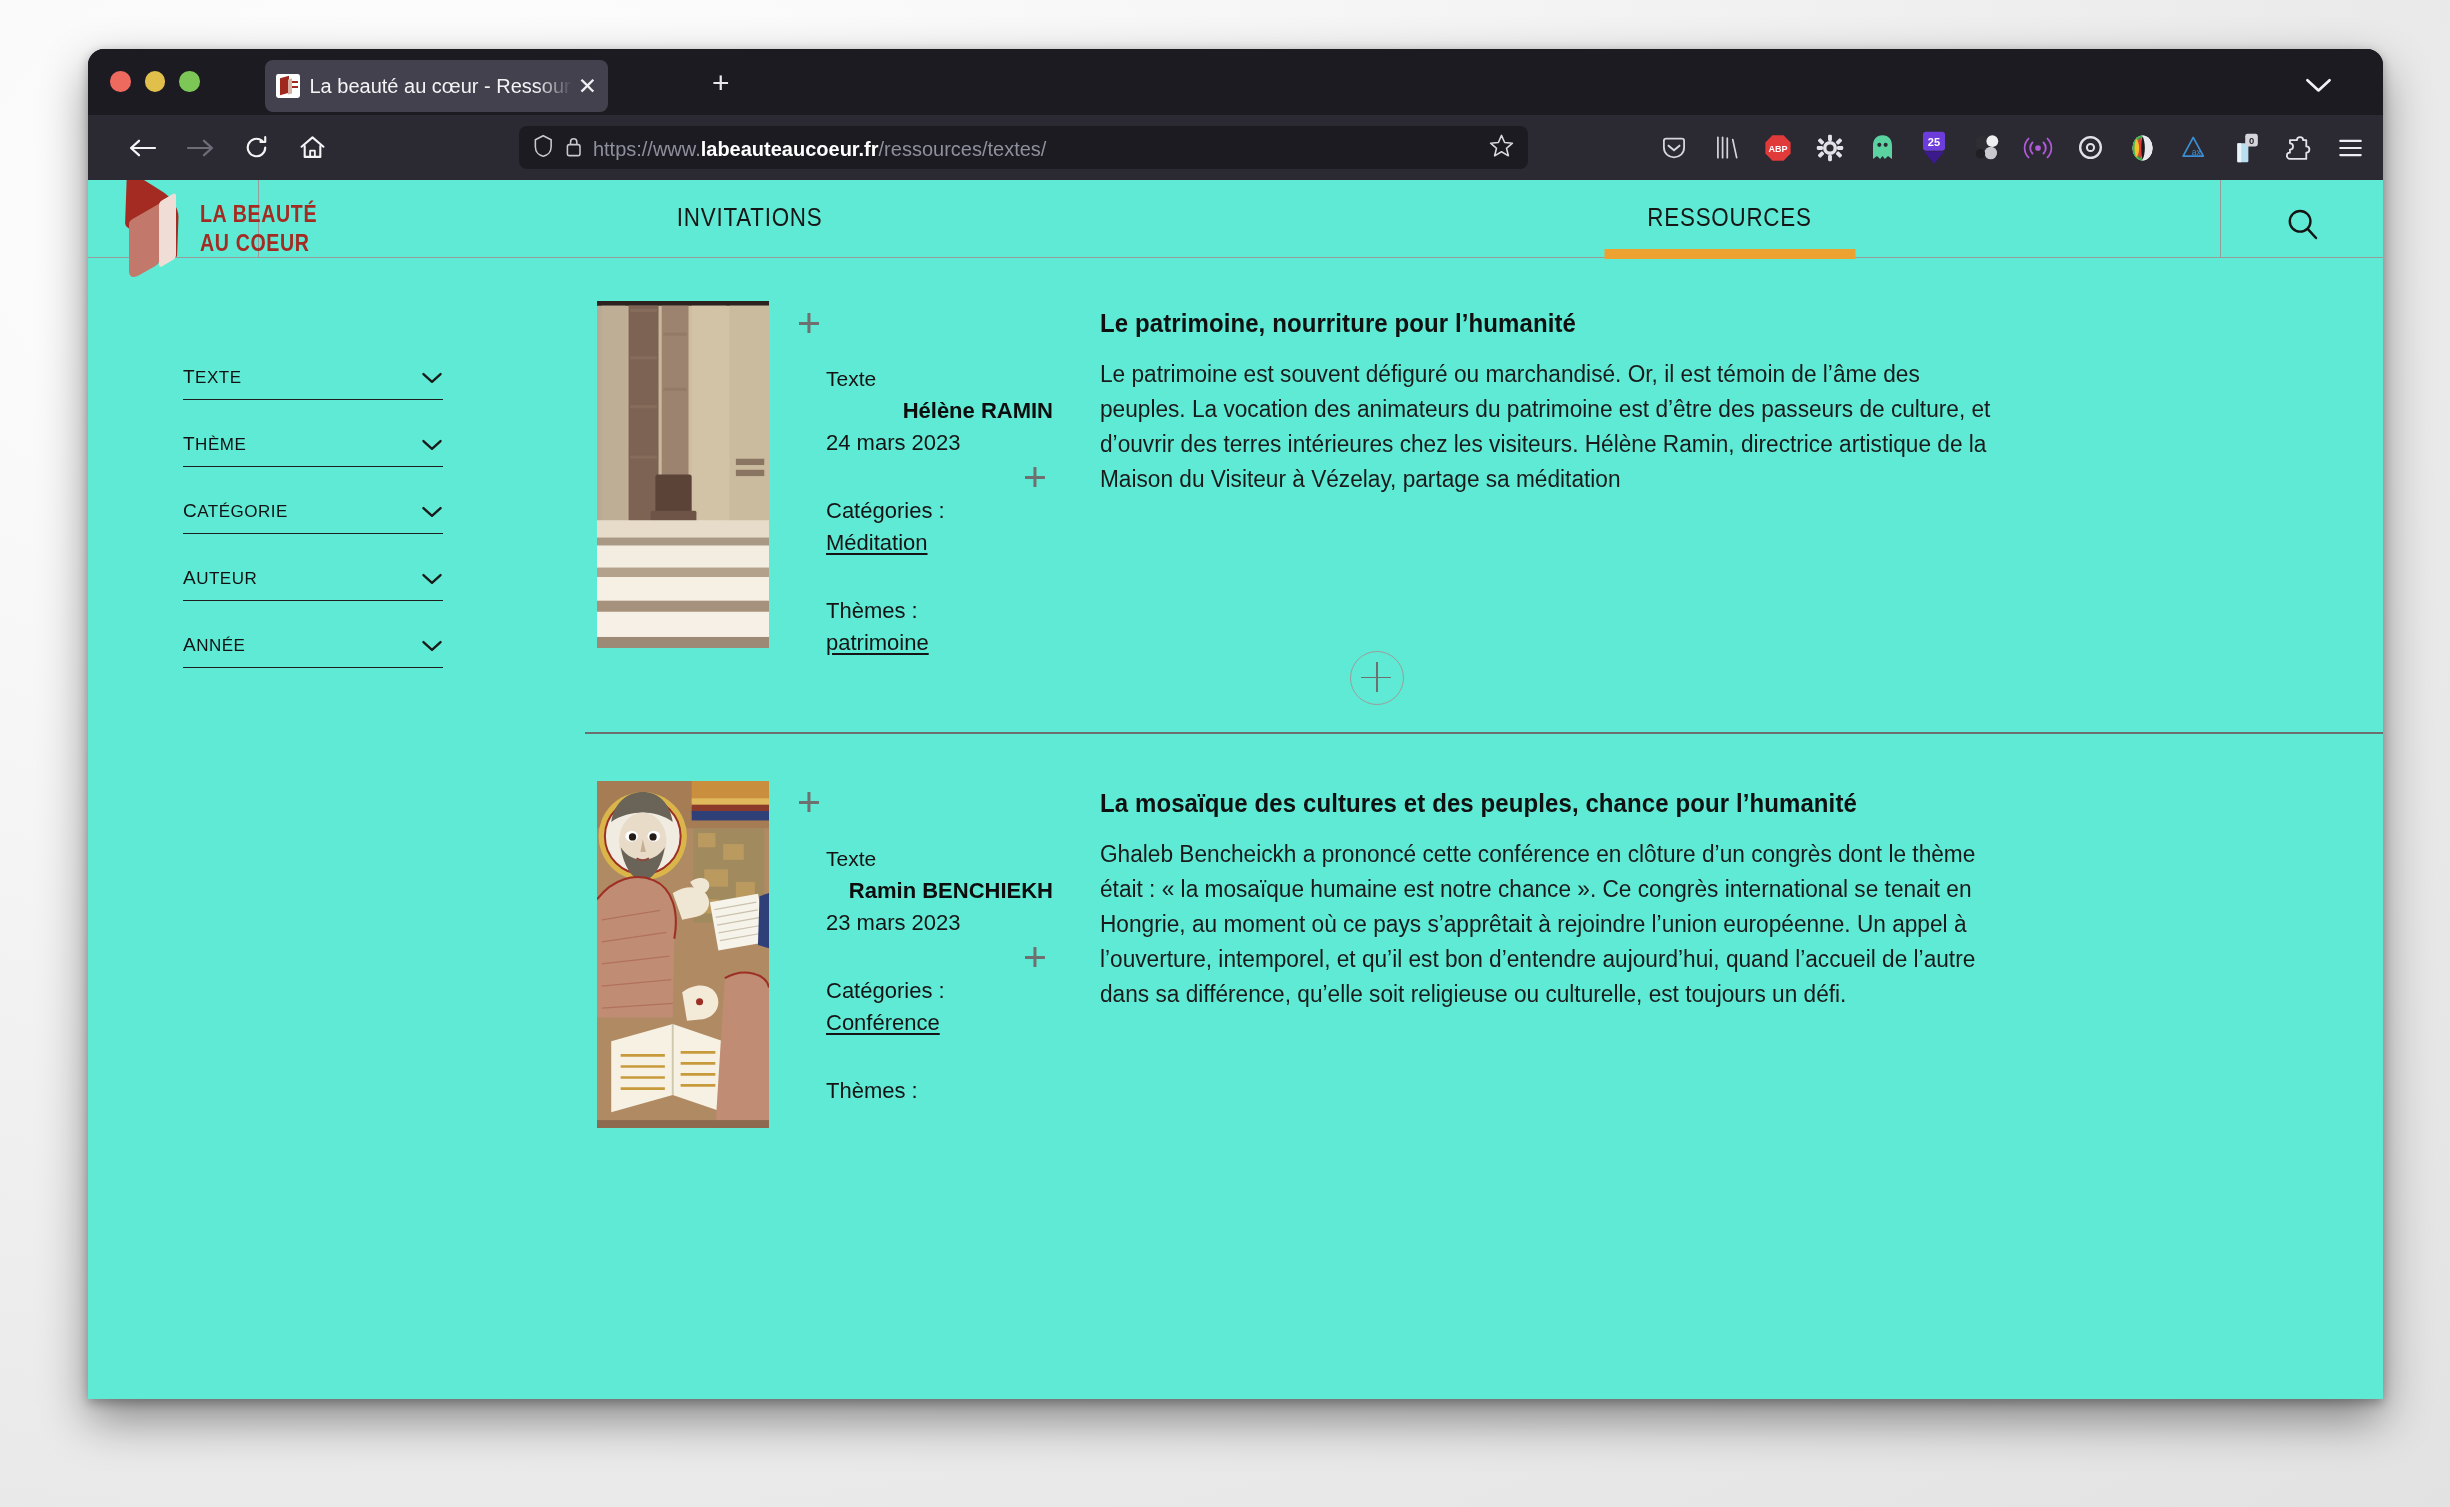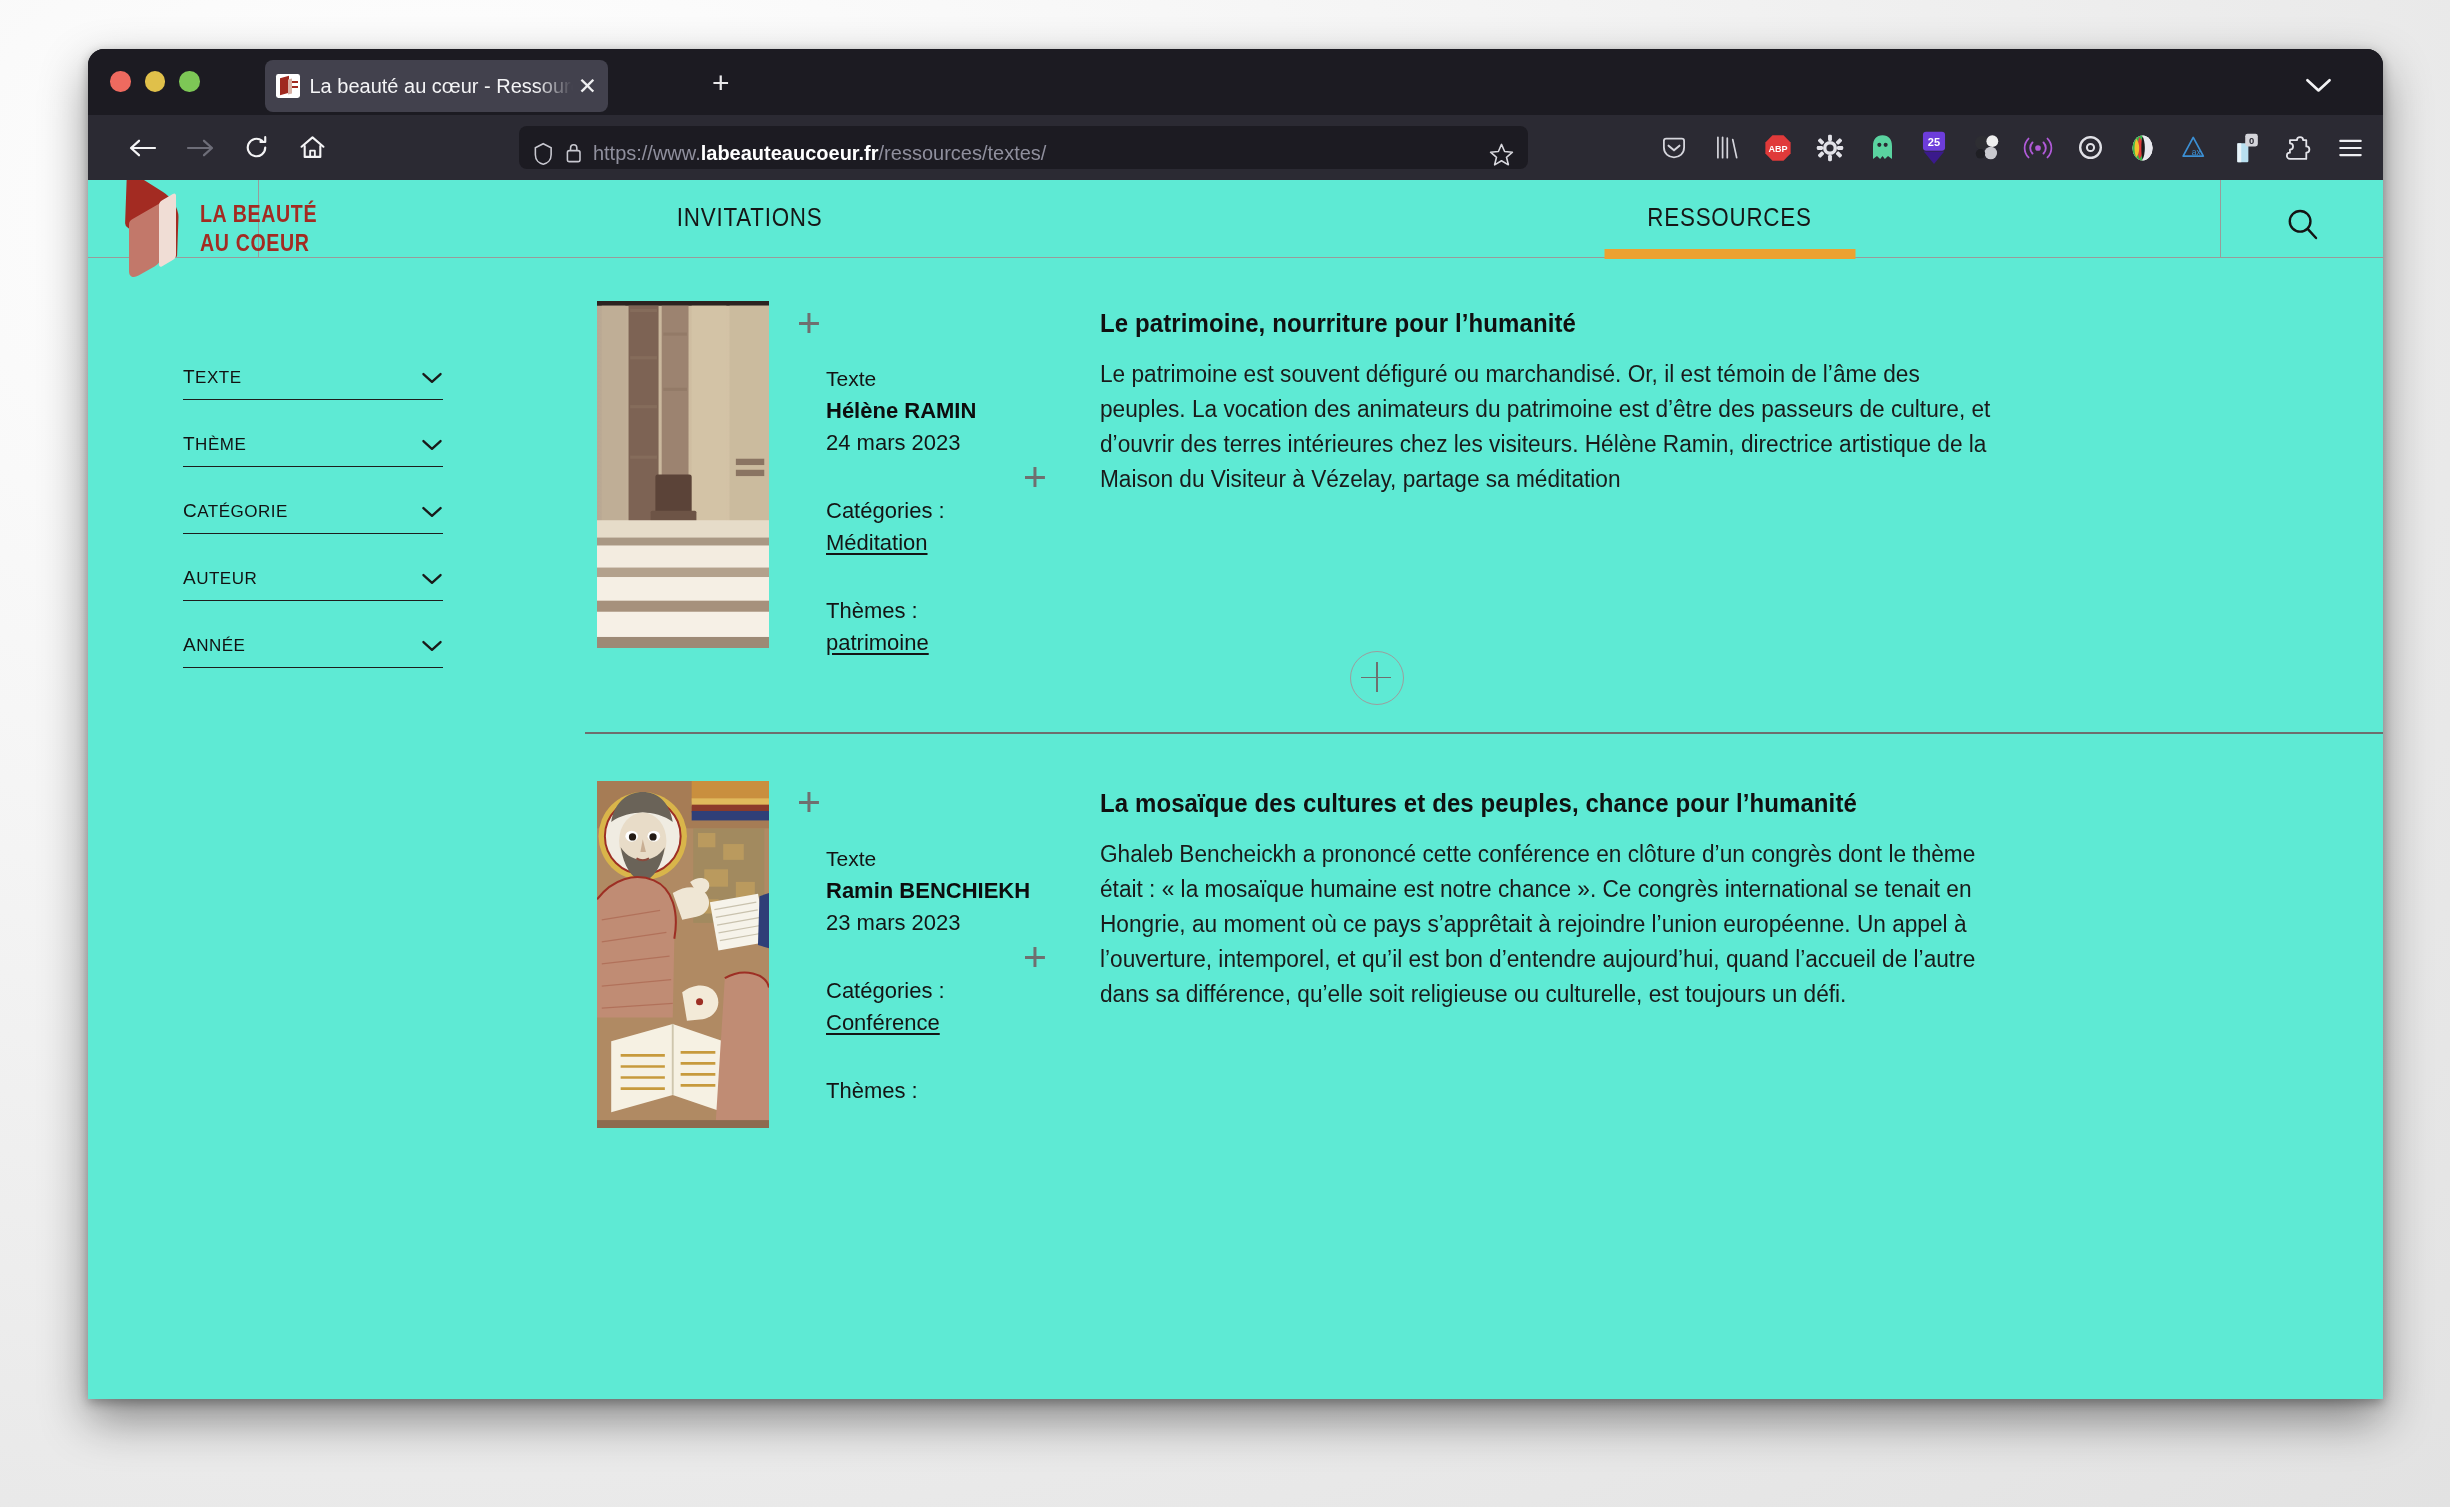--- a/index.html
+++ b/index.html
@@ -140,22 +140,22 @@
 
   #url-bar {
     position: absolute;
     left: 431px;
     top: 11px;
     width: 1009px;
     height: 43px;
     background: #1c1b22;
     border-radius: 8px;
     display: flex;
-    align-items: flex-start;
-    padding: 16px 14px;
+    align-items: flex-end;
+    padding: 8px 14px;
     box-sizing: border-box;
   }
   #url-text {
     margin-left: 11px;
     font-size: 20px;
     color: #8f8f9d;
     white-space: nowrap;
     flex: 1 1 auto;
   }
   #url-text b { color: #ffffff; font-weight: 700; }
@@ -361,21 +361,21 @@
     position: absolute;
     color: #6f6f6f;
     font-weight: 200;
     line-height: 1;
     font-size: 41px;
   }
   .plus-mark.tl { left: 28px; top: 1.6px; }
   .plus-mark.br { left: 254px; top: 156px; }
 
   .meta-kind { font-size: 21px; color: #141414; line-height: 32px; }
-  .meta-author { font-size: 22px; color: #0d0d0d; font-weight: 700; line-height: 32px; }
+  .meta-author { font-size: 22px; color: #0d0d0d; font-weight: 700; line-height: 32px; text-align: right; }
   .meta-date { font-size: 22px; color: #141414; line-height: 32px; }
   .meta-group { margin-top: 36px; }
   .meta-group .meta-head { font-size: 22px; color: #141414; line-height: 32px; }
   .meta-group a.meta-term {
     font-size: 22px; color: #141414; line-height: 32px;
     text-decoration: underline; text-underline-offset: 3.2px;
     display: inline-block;
   }
 
   .body-col {

